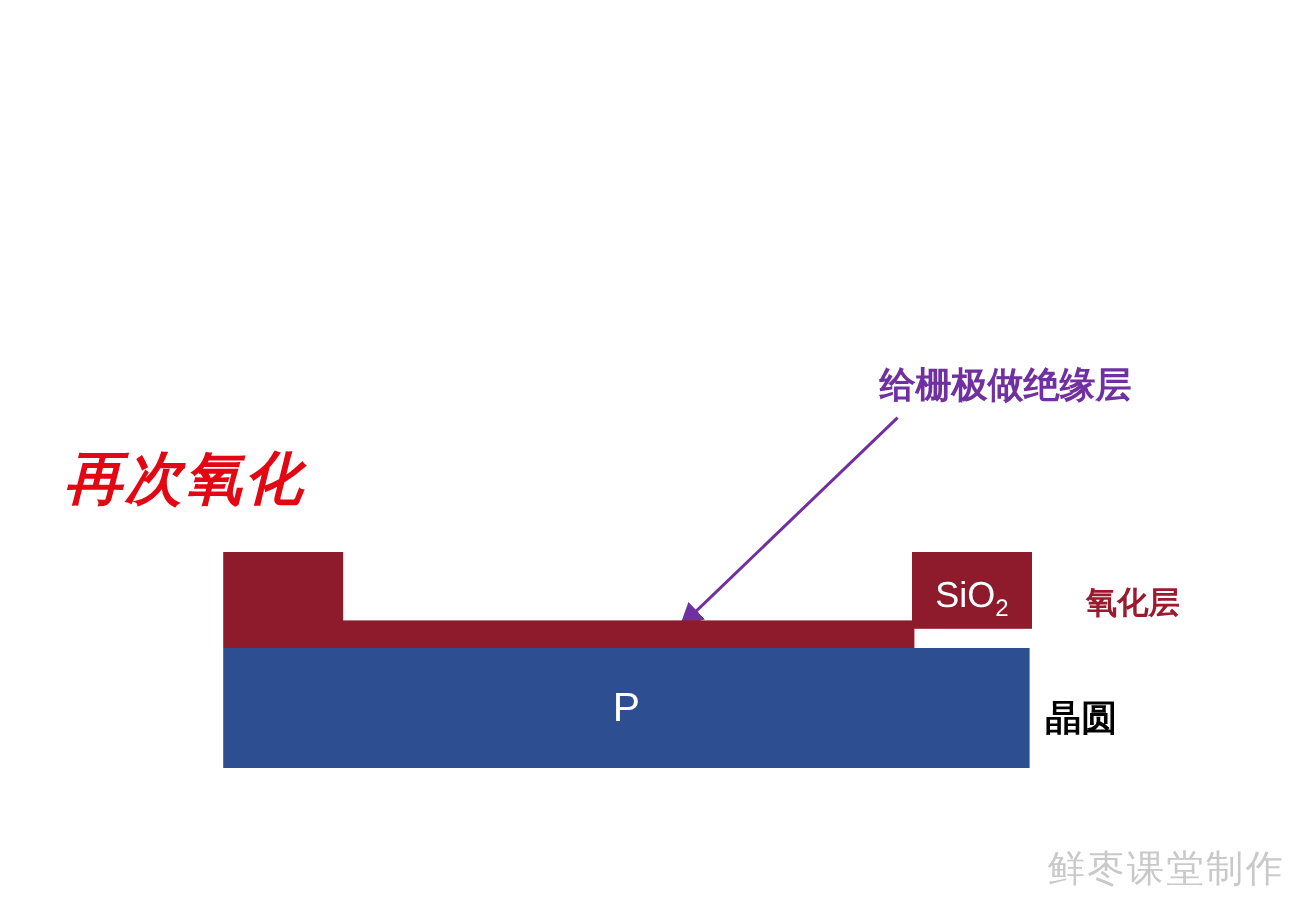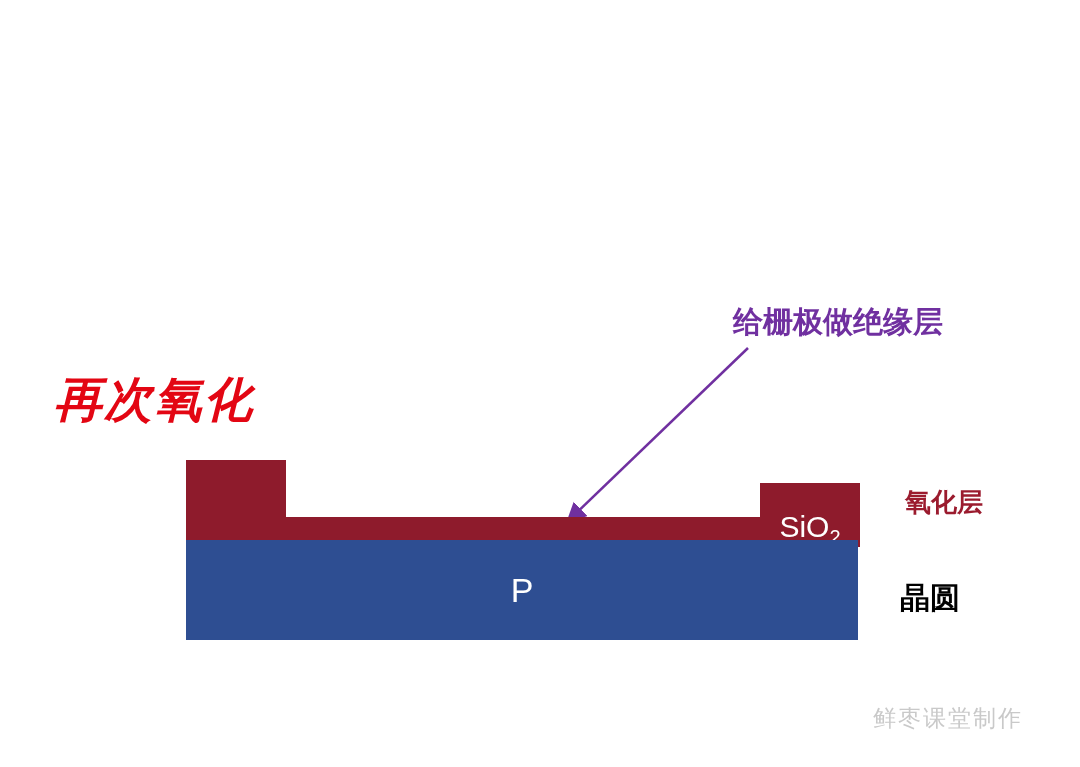--- a/index.html
+++ b/index.html
@@ -62,23 +62,22 @@
     background: var(--oxide, #8e1b2c);
   }
   .oxide-block-right {
     position: absolute;
     left: 760px;
     top: 460px;
     width: 100px;
     height: 64px;
     background: var(--oxide, #8e1b2c);
     display: flex;
-    align-items: flex-end;
+    align-items: center;
     justify-content: center;
-    margin-top: 23px;
   }
   .oxide-thin {
     position: absolute;
     left: 284px;
     top: 517px;
     width: 478px;
     height: 23px;
     background: var(--oxide, #8e1b2c);
   }
   .sio2-label {
@@ -114,34 +113,34 @@
     position: absolute;
     left: 905px;
     top: 485px;
     font-size: 26px;
     font-weight: bold;
     color: var(--label_oxide, #9b1b2e);
     white-space: nowrap;
   }
   .label-wafer {
     position: absolute;
-    left: 900px;
+    left: 871px;
     top: 578px;
     font-size: 30px;
     font-weight: bold;
     color: var(--label_wafer, #000000);
     white-space: nowrap;
   }
 
   
   .watermark {
     position: absolute;
     left: 873px;
     top: 703px;
-    font-size: 23px;
+    font-size: 31px;
     color: var(--watermark, #c9c9c9);
     letter-spacing: 2px;
     white-space: nowrap;
   }
 </style>
 </head>
 <body>
 
 <div class="slide">
 

